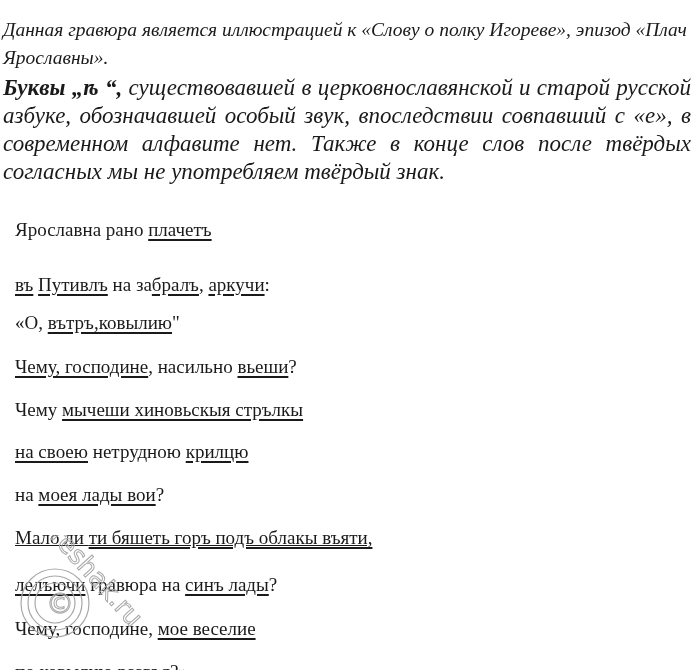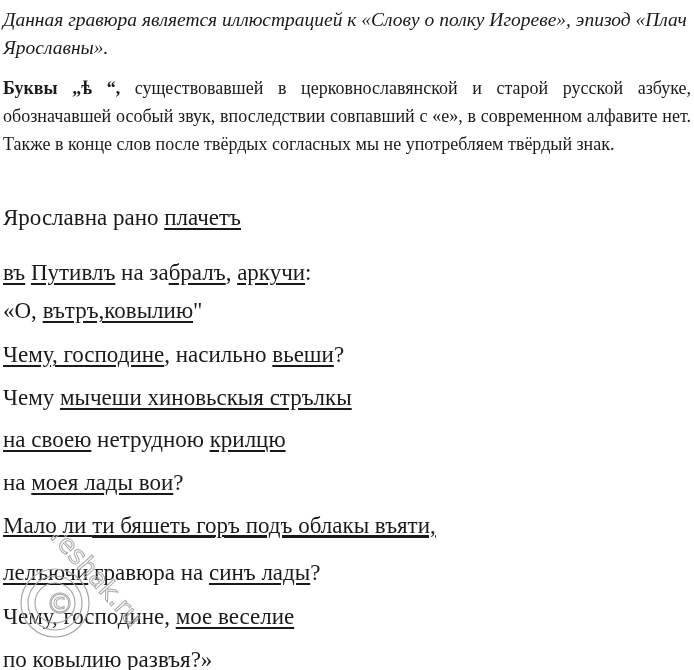--- a/index.html
+++ b/index.html
@@ -10,48 +10,49 @@
     body {
       width: 694px;
       height: 670px;
       position: relative;
       overflow: hidden;
       color: #1a1a1a;
     }
     .intro {
       position: absolute;
       left: 3px;
-      top: 6px;
+      top: 16px;
       width: 688px;
       font-family: "Liberation Serif", serif;
       font-style: italic;
       font-size: 19.5px;
       line-height: 28px;
       margin: 0;
     }
     .note {
       position: absolute;
       left: 3px;
       top: 74px;
       width: 688px;
       font-family: "Liberation Serif", serif;
-      font-size: 18px;
+      font-style: italic;
+      font-size: 23px;
       line-height: 28px;
       text-align: justify;
       margin: 0;
     }
     .note b { font-weight: bold; }
     .poem-line {
       position: absolute;
       left: 3px;
       font-family: "Liberation Serif", serif;
-      font-size: 23px;
+      font-size: 19px;
       line-height: 26px;
       white-space: nowrap;
-      margin: 0;
+      margin: 12px;
     }
     .u {
       text-decoration: underline;
       text-decoration-thickness: 1.5px;
       text-underline-offset: 3px;
     }
     .watermark {
       position: absolute;
       left: 10px;
       top: 535px;

